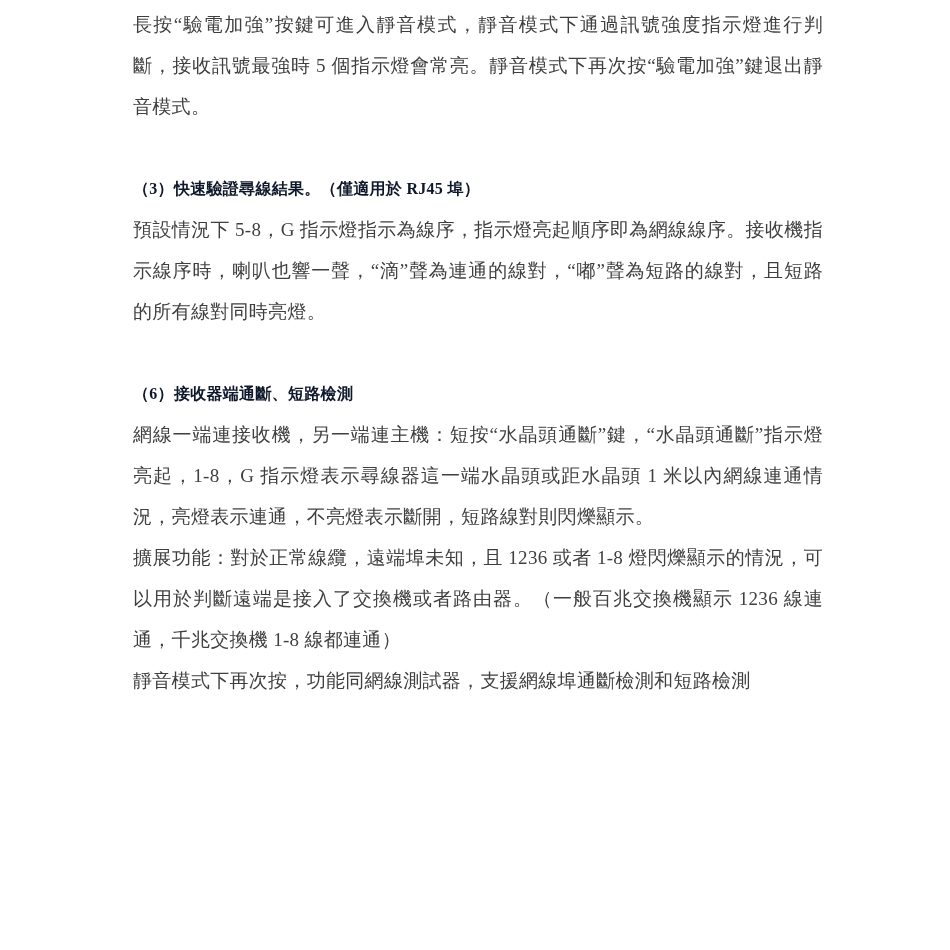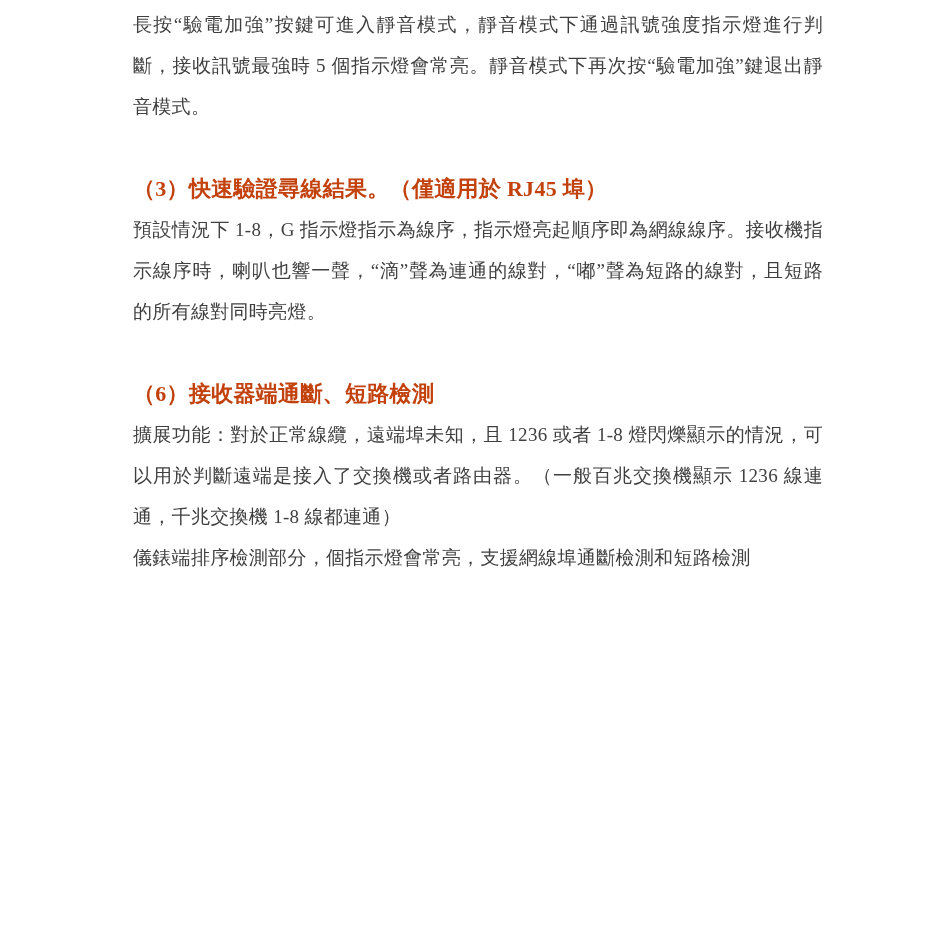--- a/index.html
+++ b/index.html
@@ -25,40 +25,41 @@
     font-size: 19px;
     line-height: 41px;
     color: #3f3f3f;
     text-align: justify;
     text-justify: inter-character;
     letter-spacing: 0.3px;
   }
   .body-para:lang(zh) { word-break: break-all; }
   .section-heading {
     margin: 41px 0 0 0;
-    font-size: 22px;
+    font-size: 16px;
     line-height: 41px;
     font-weight: bold;
-    color: #c2410c;
+    color: #0f172a;
     text-align: left;
     letter-spacing: 0.3px;
   }
 </style>
 </head>
 <body>
 
 <div class="page" lang="zh-Hant">
   <p class="body-para">長按“驗電加強”按鍵可進入靜音模式，靜音模式下通過訊號強度指示燈進行判斷，接收訊號最強時 5 個指示燈會常亮。靜音模式下再次按“驗電加強”鍵退出靜音模式。</p>
 
   <h3 class="section-heading">（3）快速驗證尋線結果。（僅適用於 RJ45 埠）</h3>
 
 
-  <p class="body-para">預設情況下 1-8，G 指示燈指示為線序，指示燈亮起順序即為網線線序。接收機指示線序時，喇叭也響一聲，“滴”聲為連通的線對，“嘟”聲為短路的線對，且短路的所有線對同時亮燈。</p>
+  <p class="body-para">預設情況下 5-8，G 指示燈指示為線序，指示燈亮起順序即為網線線序。接收機指示線序時，喇叭也響一聲，“滴”聲為連通的線對，“嘟”聲為短路的線對，且短路的所有線對同時亮燈。</p>
 
   <h3 class="section-heading">（6）接收器端通斷、短路檢測</h3>
 
+  <p class="body-para">網線一端連接收機，另一端連主機：短按“水晶頭通斷”鍵，“水晶頭通斷”指示燈亮起，1-8，G 指示燈表示尋線器這一端水晶頭或距水晶頭 1 米以內網線連通情況，亮燈表示連通，不亮燈表示斷開，短路線對則閃爍顯示。</p>
 
 
   <p class="body-para">擴展功能：對於正常線纜，遠端埠未知，且 1236 或者 1-8 燈閃爍顯示的情況，可以用於判斷遠端是接入了交換機或者路由器。（一般百兆交換機顯示 1236 線連通，千兆交換機 1-8 線都連通）</p>
 
 
-  <p class="body-para">儀錶端排序檢測部分，個指示燈會常亮，支援網線埠通斷檢測和短路檢測</p>
+  <p class="body-para">靜音模式下再次按，功能同網線測試器，支援網線埠通斷檢測和短路檢測</p>
 </div>
 
 </body></html>

